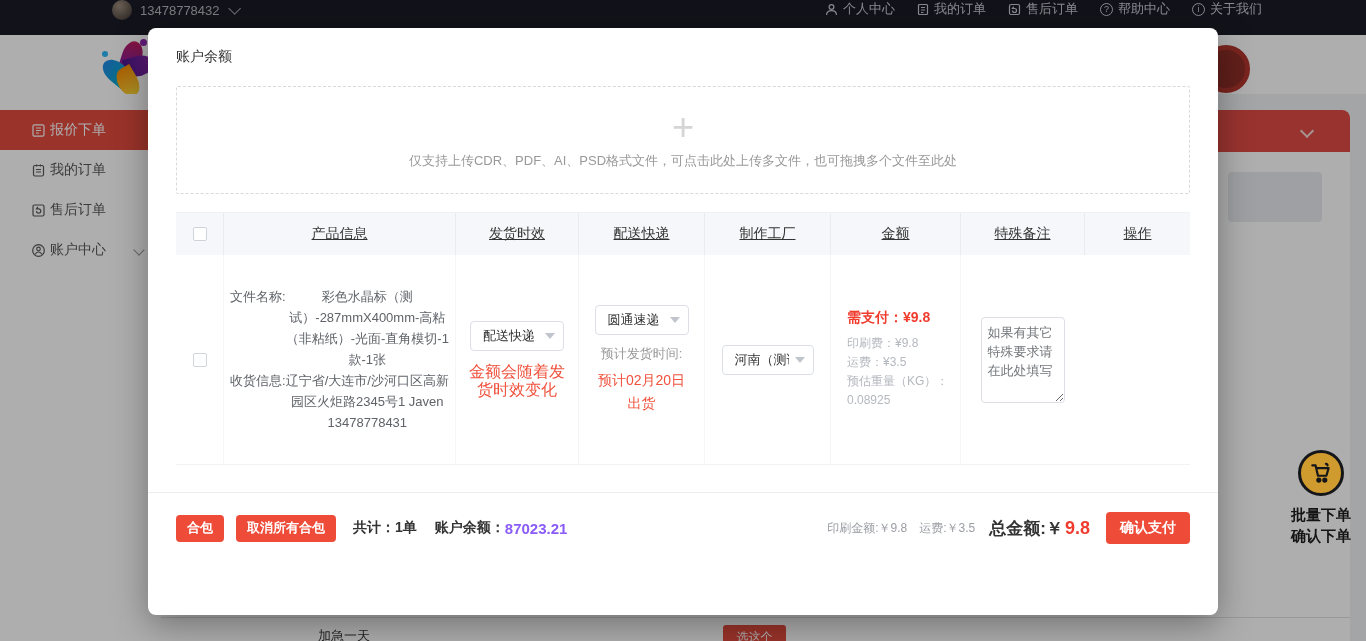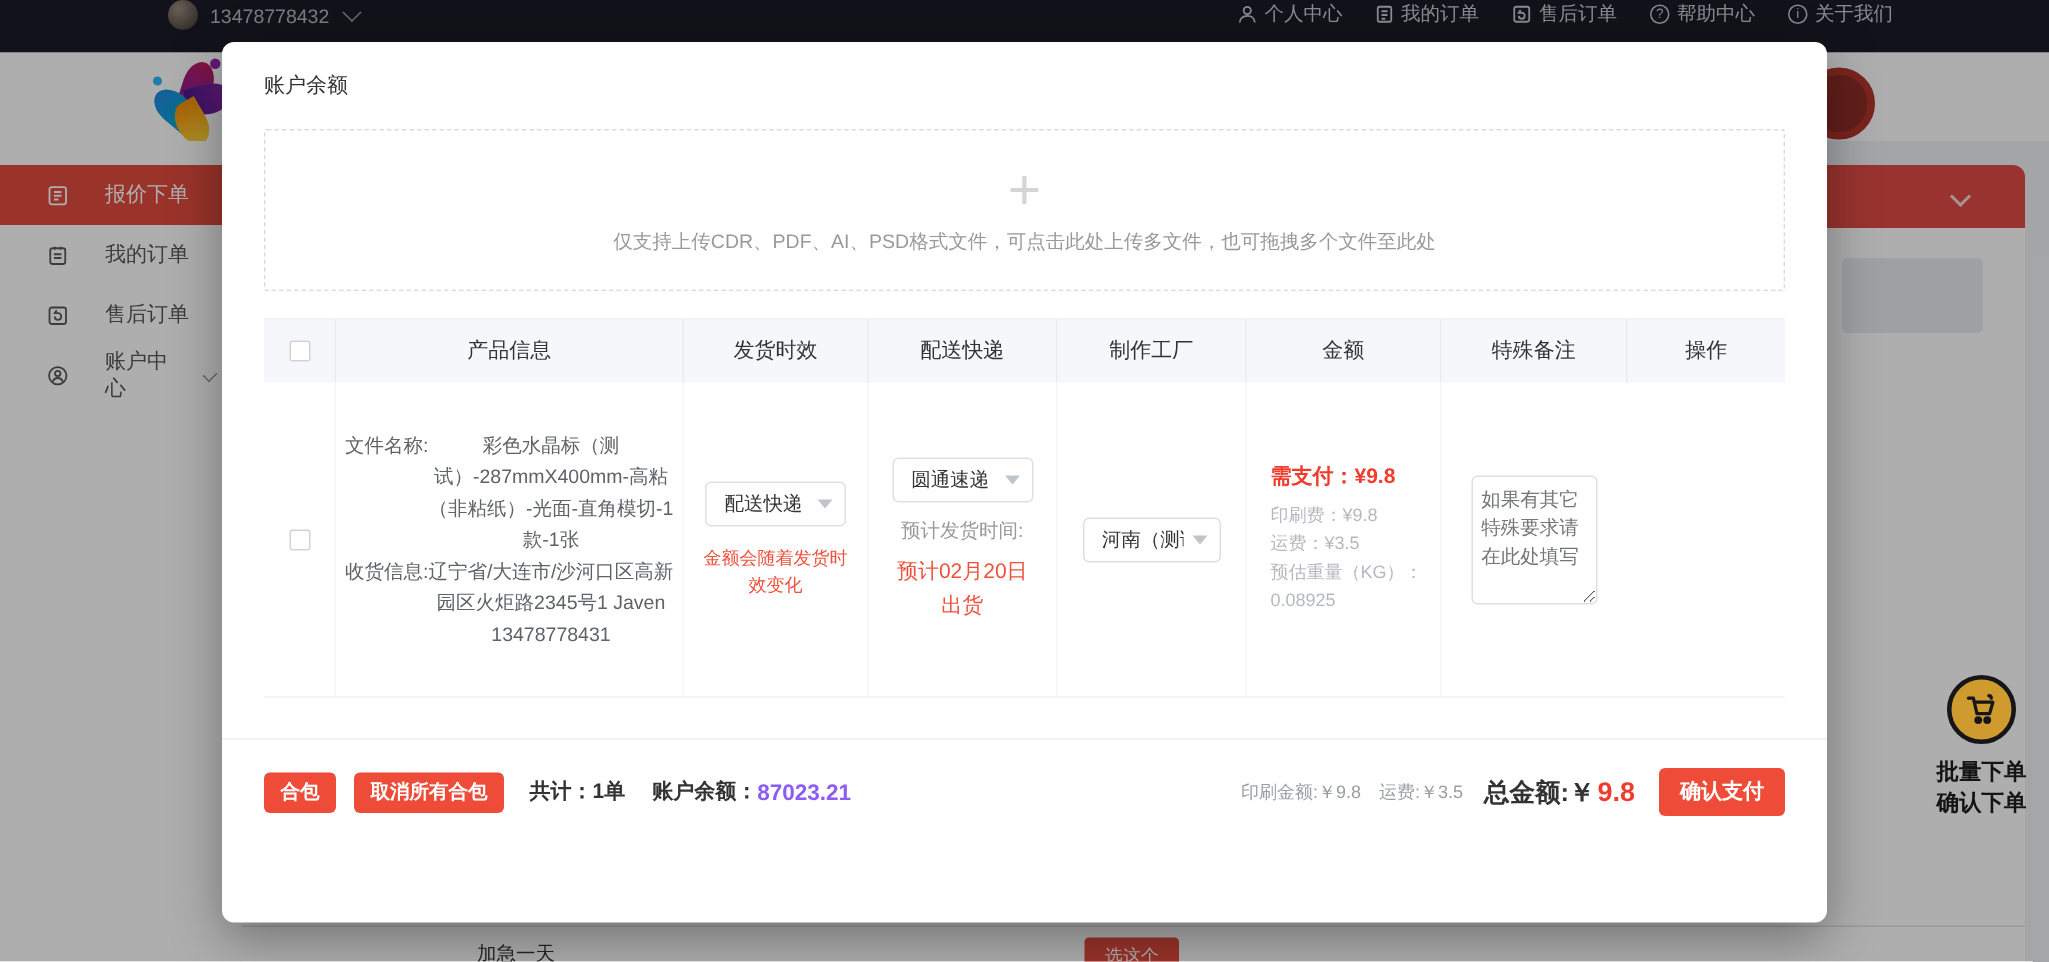--- a/index.html
+++ b/index.html
@@ -30,21 +30,21 @@
   .p1 { left:26px; top:2px;  transform:rotate(18deg);  background:linear-gradient(#c2185b,#7b1fa2); }
   .p2 { left:33px; top:12px; transform:rotate(75deg);  background:linear-gradient(#8e24aa,#4a148c); }
   .p3 { left:10px; top:18px; transform:rotate(-50deg); background:linear-gradient(#1e88e5,#00acc1); }
   .p4 { left:22px; top:28px; transform:rotate(150deg); background:linear-gradient(#fdd835,#fb8c00); }
   .logo i { position:absolute; border-radius:50%; }
   .d1 { left:44px; top:0; width:7px; height:7px; background:#8e24aa; }
   .d2 { left:6px; top:12px; width:6px; height:6px; background:#29b6f6; }
   .badge-circle { position:absolute; left:1202px; top:45px; width:48px; height:48px; border-radius:50%;
     border:5px solid #b23227; background:#8d2a22; z-index:1; }
   .sidebar { position:absolute; left:0; top:94px; width:161px; height:547px; background:#fff; z-index:1; padding-top:16px; }
-  .side-item { height:40px; display:flex; align-items:center; gap:24px; padding-left:31px; padding-right:10px;
+  .side-item { height:40px; display:flex; align-items:center; gap:4px; padding-left:31px; padding-right:10px;
     color:#555; font-size:14px; cursor:pointer; }
   .side-item svg { display:block; flex:none; }
   .side-item.active { background:#e2483a; color:#fff; }
   .side-caret { margin-left:auto; width:8px; height:8px; border-right:1.4px solid #999; border-bottom:1.4px solid #999;
     transform:rotate(45deg); margin-right:8px; }
   .section-bar { position:absolute; left:161px; top:110px; width:1189px; height:42px; background:#e04840;
     border-radius:0 8px 0 0; z-index:1; }
   .bar-caret { position:absolute; right:38px; top:16px; width:10px; height:10px;
     border-right:2px solid #f3d9d6; border-bottom:2px solid #f3d9d6; transform:rotate(45deg); }
   .content { position:absolute; left:161px; top:152px; width:1189px; height:489px; background:#fff; z-index:1; }
@@ -65,37 +65,37 @@
   .modal-body { padding:18px 28px 0; }
   .section-title { font-size:14px; color:#333; height:20px; line-height:20px; }
   .upload-box { margin-top:20px; height:108px; border:1px dashed #d9d9d9; border-radius:2px; background:#fff;
     display:flex; flex-direction:column; align-items:center; justify-content:center; cursor:pointer; }
   .upload-plus { font-size:38px; color:#d5d5d5; font-weight:100; line-height:34px; }
   .upload-hint { margin-top:8px; font-size:13px; color:#999; }
   
   .order-table { margin-top:18px; }
   .t-head { display:flex; height:43px; background:#f6f7fa; border-top:1px solid #f0f2f5; }
   .th, .td-check-h { display:flex; align-items:center; justify-content:center; font-size:14px; color:#333; }
-  .t-head > div + div { border-left:1px solid #e9ebf0; }
+  .t-head > div + div { border-left:1px solid #e9ebf0;text-decoration:underline; }
   .t-row { display:flex; min-height:210px; border-bottom:1px solid #f0f2f5; }
   .t-row > div + div { border-left:1px solid #f4f5f7; }
   .td { display:flex; flex-direction:column; align-items:center; justify-content:center; }
   .w-check{width:47px} .w-info{width:232px} .w-ship{width:123px} .w-courier{width:126px}
   .w-factory{width:126px} .w-amount{width:130px} .w-remark{width:124px} .w-action{width:106px}
   .checkbox { width:14px; height:14px; border:1px solid #cfd3da; border-radius:2px; background:#fff; cursor:pointer; }
   .info-cell { padding:14px 6px; font-size:13px; color:#5f6368; line-height:21px; justify-content:center; }
   .info-entry { display:flex; width:100%; }
   .info-label { flex:none; }
   .info-value { flex:1; text-align:center; }
   .fake-select { height:30px; border:1px solid #dcdfe6; border-radius:4px; background:#fff; cursor:pointer;
     display:flex; align-items:center; justify-content:space-between; padding:0 8px 0 12px; font-size:13px; color:#333; }
   .sel-caret { width:0; height:0; border-left:5px solid transparent; border-right:5px solid transparent;
     border-top:6px solid #c0c4cc; margin-left:6px; flex:none; }
   .sel-text { white-space:nowrap; overflow:hidden; }
-  .cell-note { margin-top:12px; font-size:12px; color:#f0513c; line-height:18px; text-align:center; padding:0 10px; }
+  .cell-note { margin-top:12px; font-size:16px; color:#f0513c; line-height:18px; text-align:center; padding:0 10px; }
   .eta-label { margin-top:10px; font-size:13px; color:#999; }
   .eta-value { margin-top:6px; font-size:14px; color:#f0513c; line-height:23px; text-align:center; padding:0 16px; }
   .amount-cell { align-items:flex-start; padding-left:16px; padding-right:8px; }
   .pay-line { font-size:14px; font-weight:bold; color:#f03b2d; margin-bottom:7px; }
   .fee-line { font-size:12px; color:#b4b8bf; line-height:19px; }
   .remark-input { width:84px; height:86px; border:1px solid #dcdfe6; border-radius:4px; padding:5px 6px;
     font-size:13px; line-height:19px; color:#333; font-family:inherit; resize:both; }
   .remark-input::placeholder { color:#73767a; }
   .btn-edit { width:74px; height:30px; background:#ee4b38; color:#fff; border:none; border-radius:4px;
     font-size:13px; font-weight:bold; cursor:pointer; }

